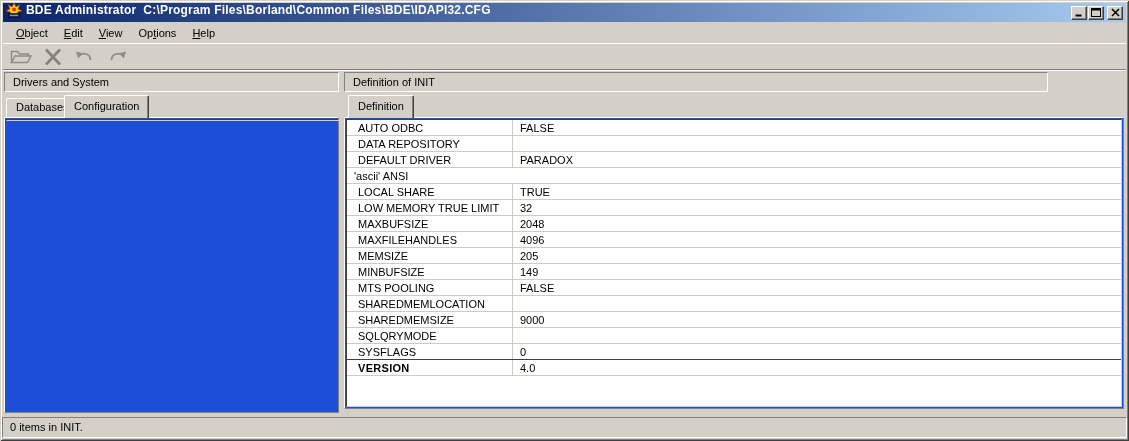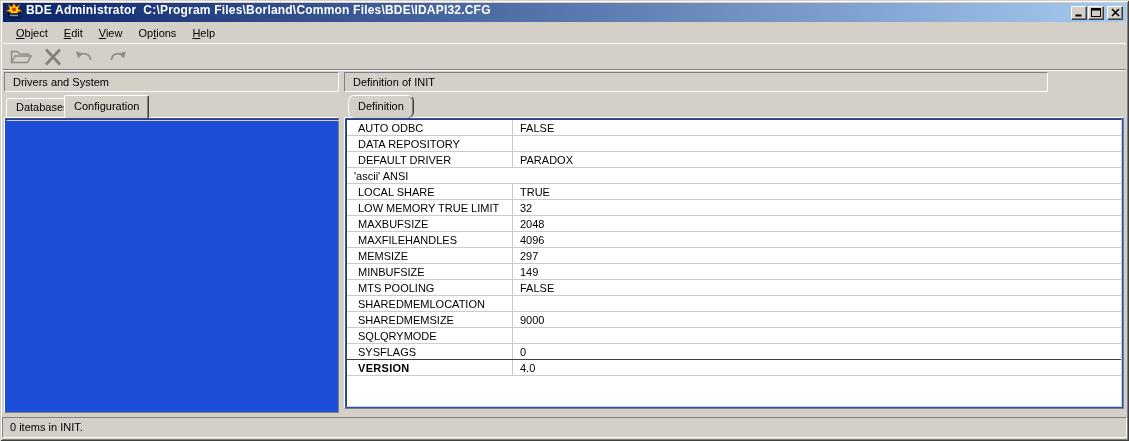--- a/index.html
+++ b/index.html
@@ -65,21 +65,21 @@
   .tab {
     position: absolute; background: #d4d0c8; padding: 0 9px; white-space: nowrap;
     border: 1px solid; border-color: #fff #404040 #d4d0c8 #fff;
     border-bottom: none; border-radius: 2px 2px 0 0;
     box-shadow: inset -1px 0 0 #808080;
   }
   .tab.active   { top: 95px; height: 23px; line-height: 21px; z-index: 3; }
   .tab.inactive { top: 98px; height: 19px; line-height: 17px; z-index: 2; }
   .tab-databases     { left: 6px; }
   .tab-configuration { left: 64px; }
-  .tab-definition    { left: 348px; border-radius: 6px; }
+  .tab-definition    { left: 348px; }
 
   
   .page { position: absolute; background: #1d4ed8; border: 1px solid; border-color: #fff #808080 #808080 #fff; }
   .page-left  { left: 4px;   top: 117px; width: 335px; height: 296px; }
   .page-right { left: 344px; top: 117px; width: 780px; height: 292px; }
   .pane {
     position: absolute; left: 1px; top: 1px; right: 1px; bottom: 1px;
     background: #fff; border: 1px solid; border-color: #404040 #d4d0c8 #d4d0c8 #404040;
     overflow: hidden;
   }
@@ -217,21 +217,21 @@
           <div class="def-row emph-undefined">
     <span class="def-key">MAXBUFSIZE</span>
     <span class="def-value">2048</span>
   </div>
           <div class="def-row emph-undefined">
     <span class="def-key">MAXFILEHANDLES</span>
     <span class="def-value">4096</span>
   </div>
           <div class="def-row emph-undefined">
     <span class="def-key">MEMSIZE</span>
-    <span class="def-value">297</span>
+    <span class="def-value">205</span>
   </div>
           <div class="def-row emph-undefined">
     <span class="def-key">MINBUFSIZE</span>
     <span class="def-value">149</span>
   </div>
           <div class="def-row emph-undefined">
     <span class="def-key">MTS POOLING</span>
     <span class="def-value">FALSE</span>
   </div>
           <div class="def-row emph-undefined">

